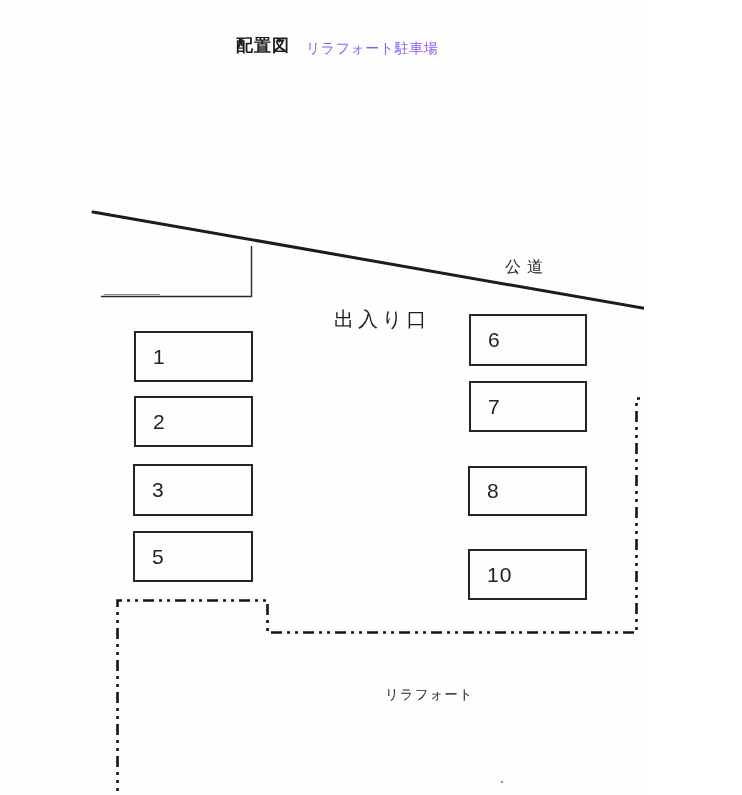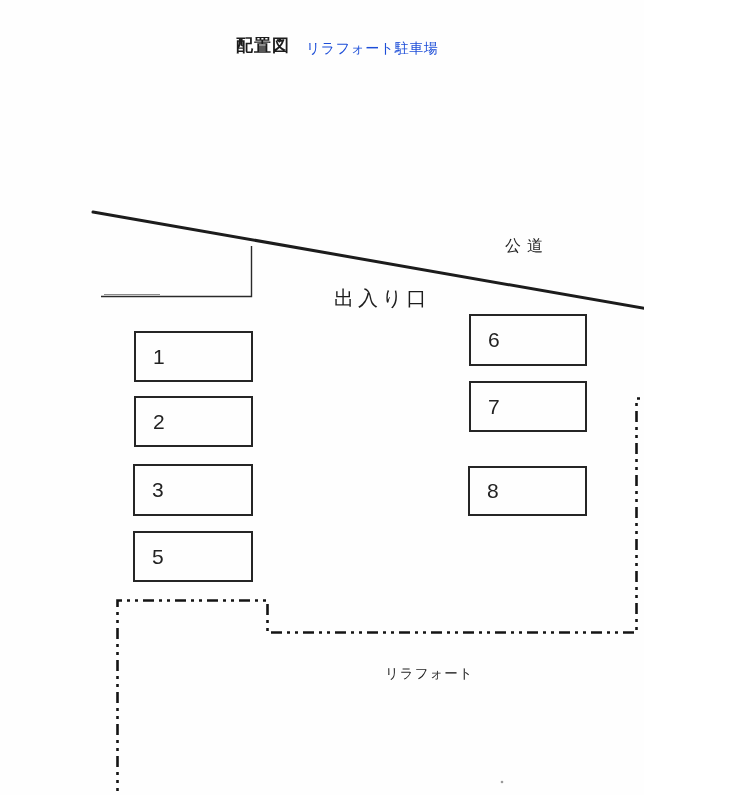--- a/index.html
+++ b/index.html
@@ -34,28 +34,29 @@
     white-space: nowrap;
   }
   .title-sub {
     position: absolute;
     left: 306px;
     top: 41px;
     font-size: 14px;
     font-weight: 500;
     letter-spacing: 0.5px;
     line-height: 1;
-    color: #1d4ed8;
+    color: #8b5cf6;
     white-space: nowrap;
   }
   .lbl {
     position: absolute;
     line-height: 1;
     color: #1d1d1d;
     white-space: nowrap;
+    margin-top: 21px;
   }
   .road-lbl {
     left: 505px;
     top: 238px;
     font-size: 16px;
     letter-spacing: 6px;
   }
   .entrance-lbl {
     left: 334px;
     top: 288px;
@@ -131,14 +132,17 @@
   </div>
   <div class="space sp6">
     <span class="num">6</span>
   </div>
   <div class="space sp7">
     <span class="num">7</span>
   </div>
   <div class="space sp8">
     <span class="num">8</span>
   </div>
+  <div class="space sp10">
+    <span class="num">10</span>
+  </div>
 
 </div>
 
 </body></html>

